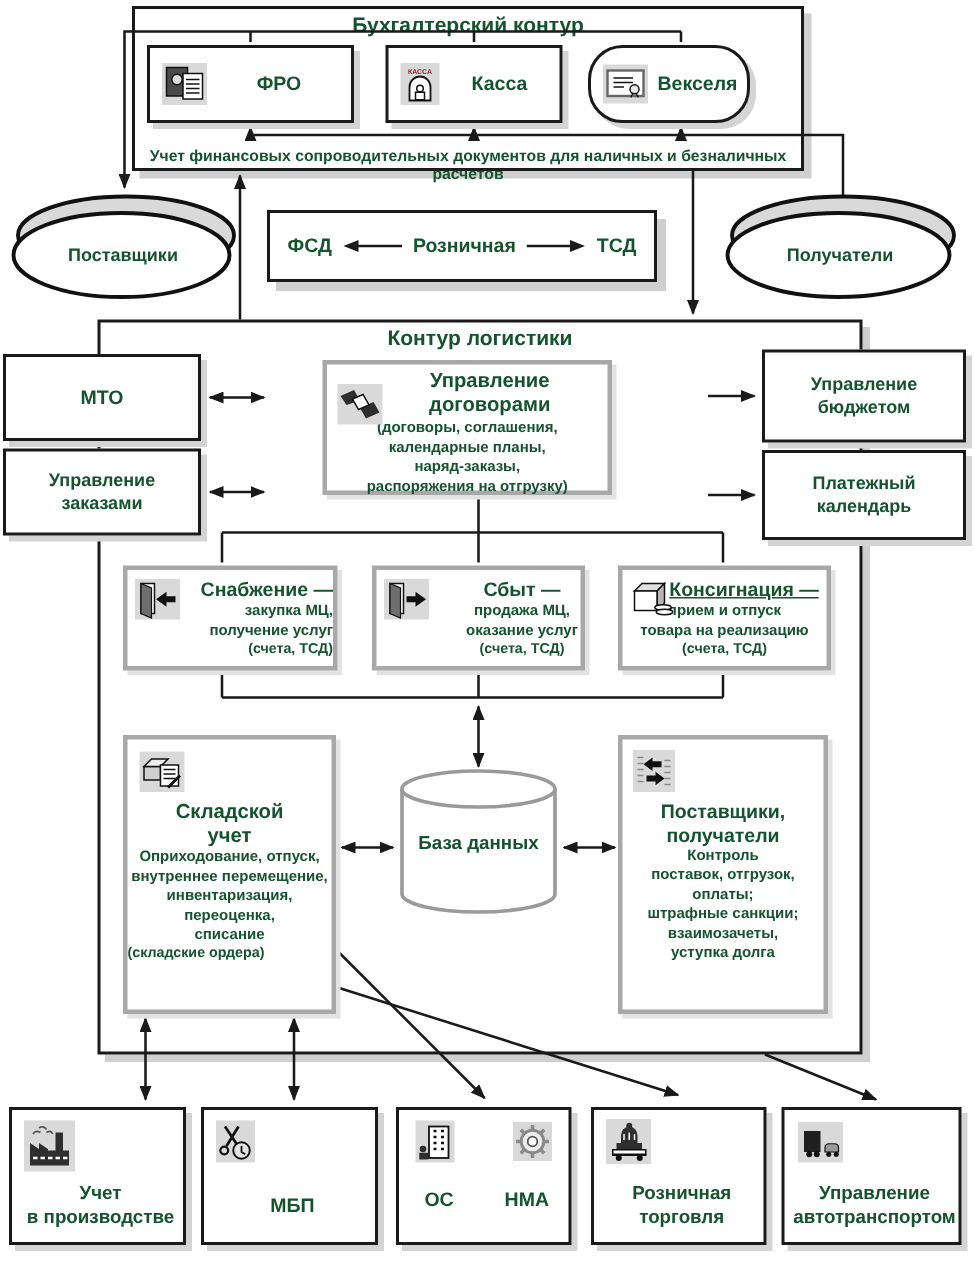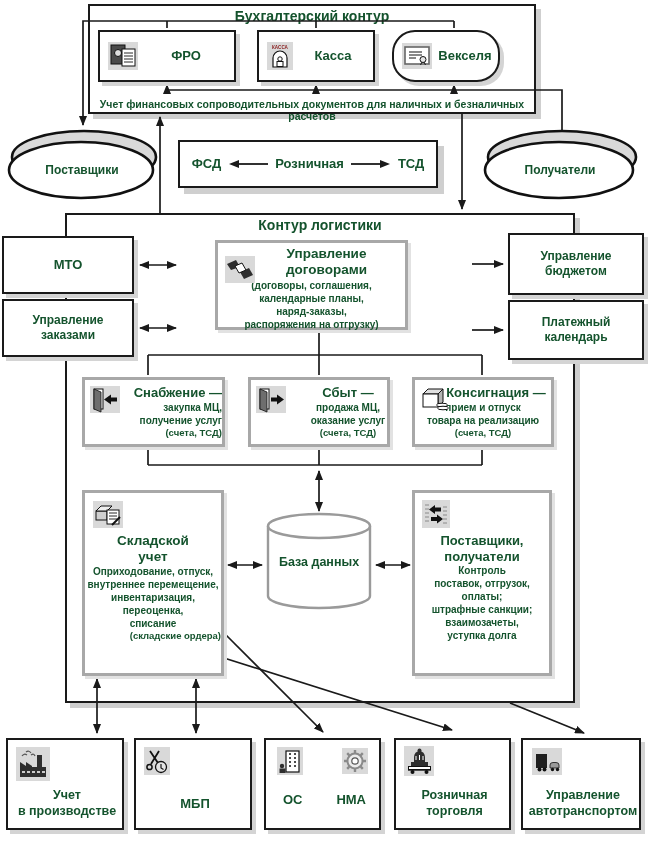--- a/index.html
+++ b/index.html
@@ -211,21 +211,21 @@
     <span class="icon abs" style="left:4px;top:5px;background:transparent;">
       <svg width="30" height="27">
           <polygon points="4,9 9,4 24,4 19,9" fill="#e0e0e0" stroke="#111"></polygon>
           <polygon points="19,9 24,4 24,17 19,22" fill="#b5b5b5" stroke="#111"></polygon>
           <rect x="4" y="9" width="15" height="13" fill="#fff" stroke="#111"></rect>
           <ellipse cx="23" cy="20" rx="5.5" ry="1.8" fill="#fff" stroke="#111"></ellipse>
           <ellipse cx="24" cy="23" rx="5.5" ry="1.8" fill="#fff" stroke="#111"></ellipse>
         </svg>
     </span>
     <div style="text-align:center;">
-      <div class="lbl13" style="margin:5px 0 0 26px;">Консигнация —</div>
+      <div class="lbl13" style="margin:5px 0 0 26px;text-decoration:underline;">Консигнация —</div>
       <div class="det preline">прием и отпуск
 товара на реализацию</div>
       <div class="note">(счета, ТСД)</div>
     </div>
   </div>
 
   <div class="abs grayframe z3" style="left:82px;top:490px;width:142px;height:186px;">
     <span class="icon abs" style="left:8px;top:8px;">
       <svg width="30" height="27">
           <rect x="3" y="10" width="11" height="9" fill="#cfcfcf" stroke="#111"></rect>
@@ -235,21 +235,21 @@
           <path d="M19,24 L27,16" stroke="#111" stroke-width="2"></path>
         </svg>
     </span>
     <div class="preline" style="font-size:13.5px;line-height:1.2;text-align:center;margin-top:40px;">Складской
 учет</div>
     <div class="det preline" style="text-align:center;">Оприходование, отпуск,
 внутреннее перемещение,
 инвентаризация,
 переоценка,
 списание</div>
-    <div class="note" style="text-align:right;">(складские ордера)</div>
+    <div class="note" style="text-align:left;">(складские ордера)</div>
   </div>
 
   <div class="abs z3" style="left:266px;top:512px;width:106px;height:98px;">
     <svg width="106" height="98">
         <path d="M2,14 V84 A51,12 0 0 0 104,84 V14" fill="#fff" stroke="#9a9a9a" stroke-width="2.4"></path>
         <ellipse cx="53" cy="14" rx="51" ry="12" fill="#fff" stroke="#9a9a9a" stroke-width="2.4"></ellipse>
       </svg>
     <div class="abs center" style="left:0;top:30px;width:106px;height:40px;font-size:12.5px;">База данных</div>
   </div>
 

